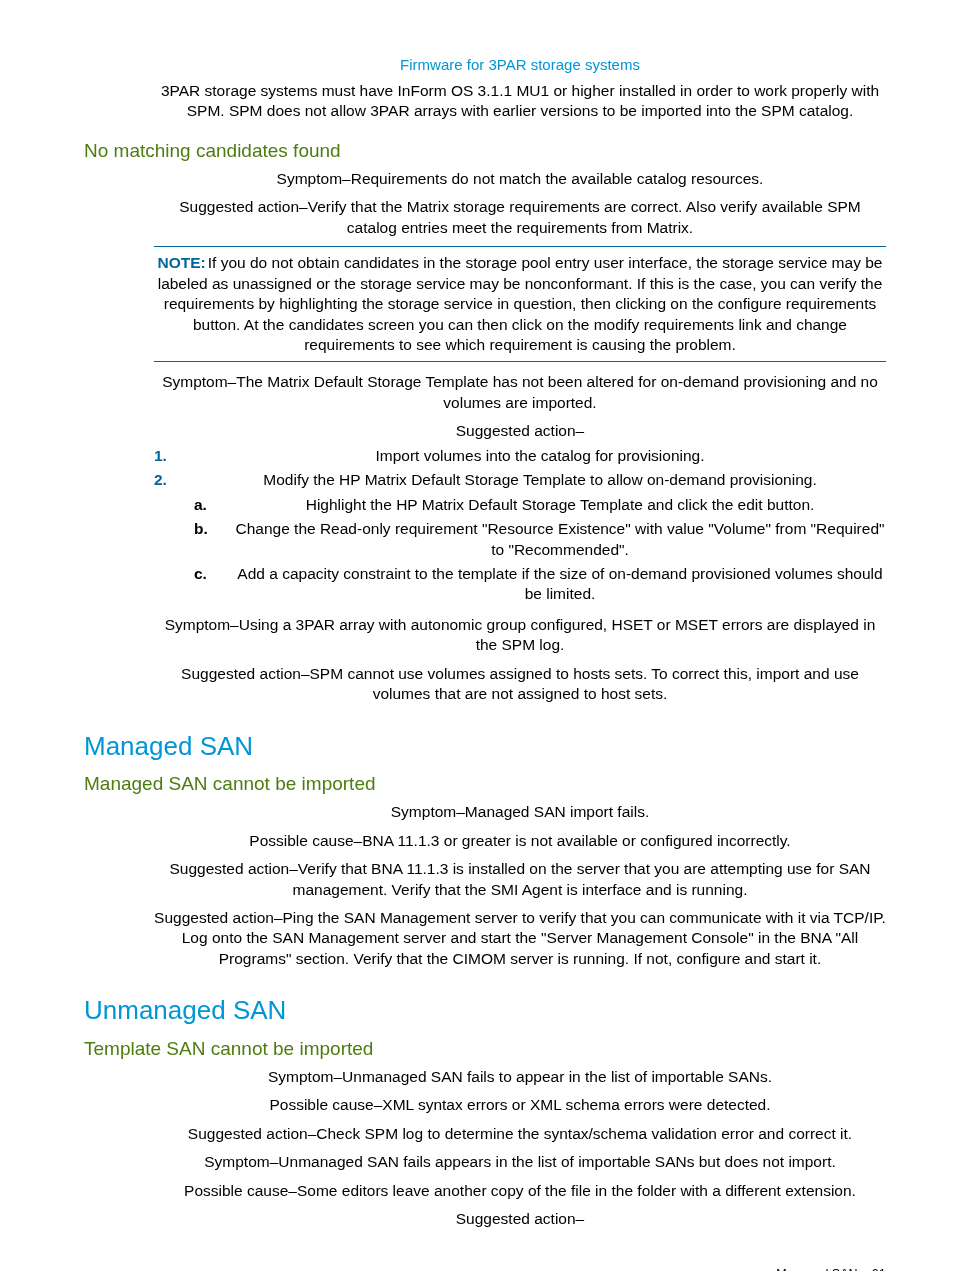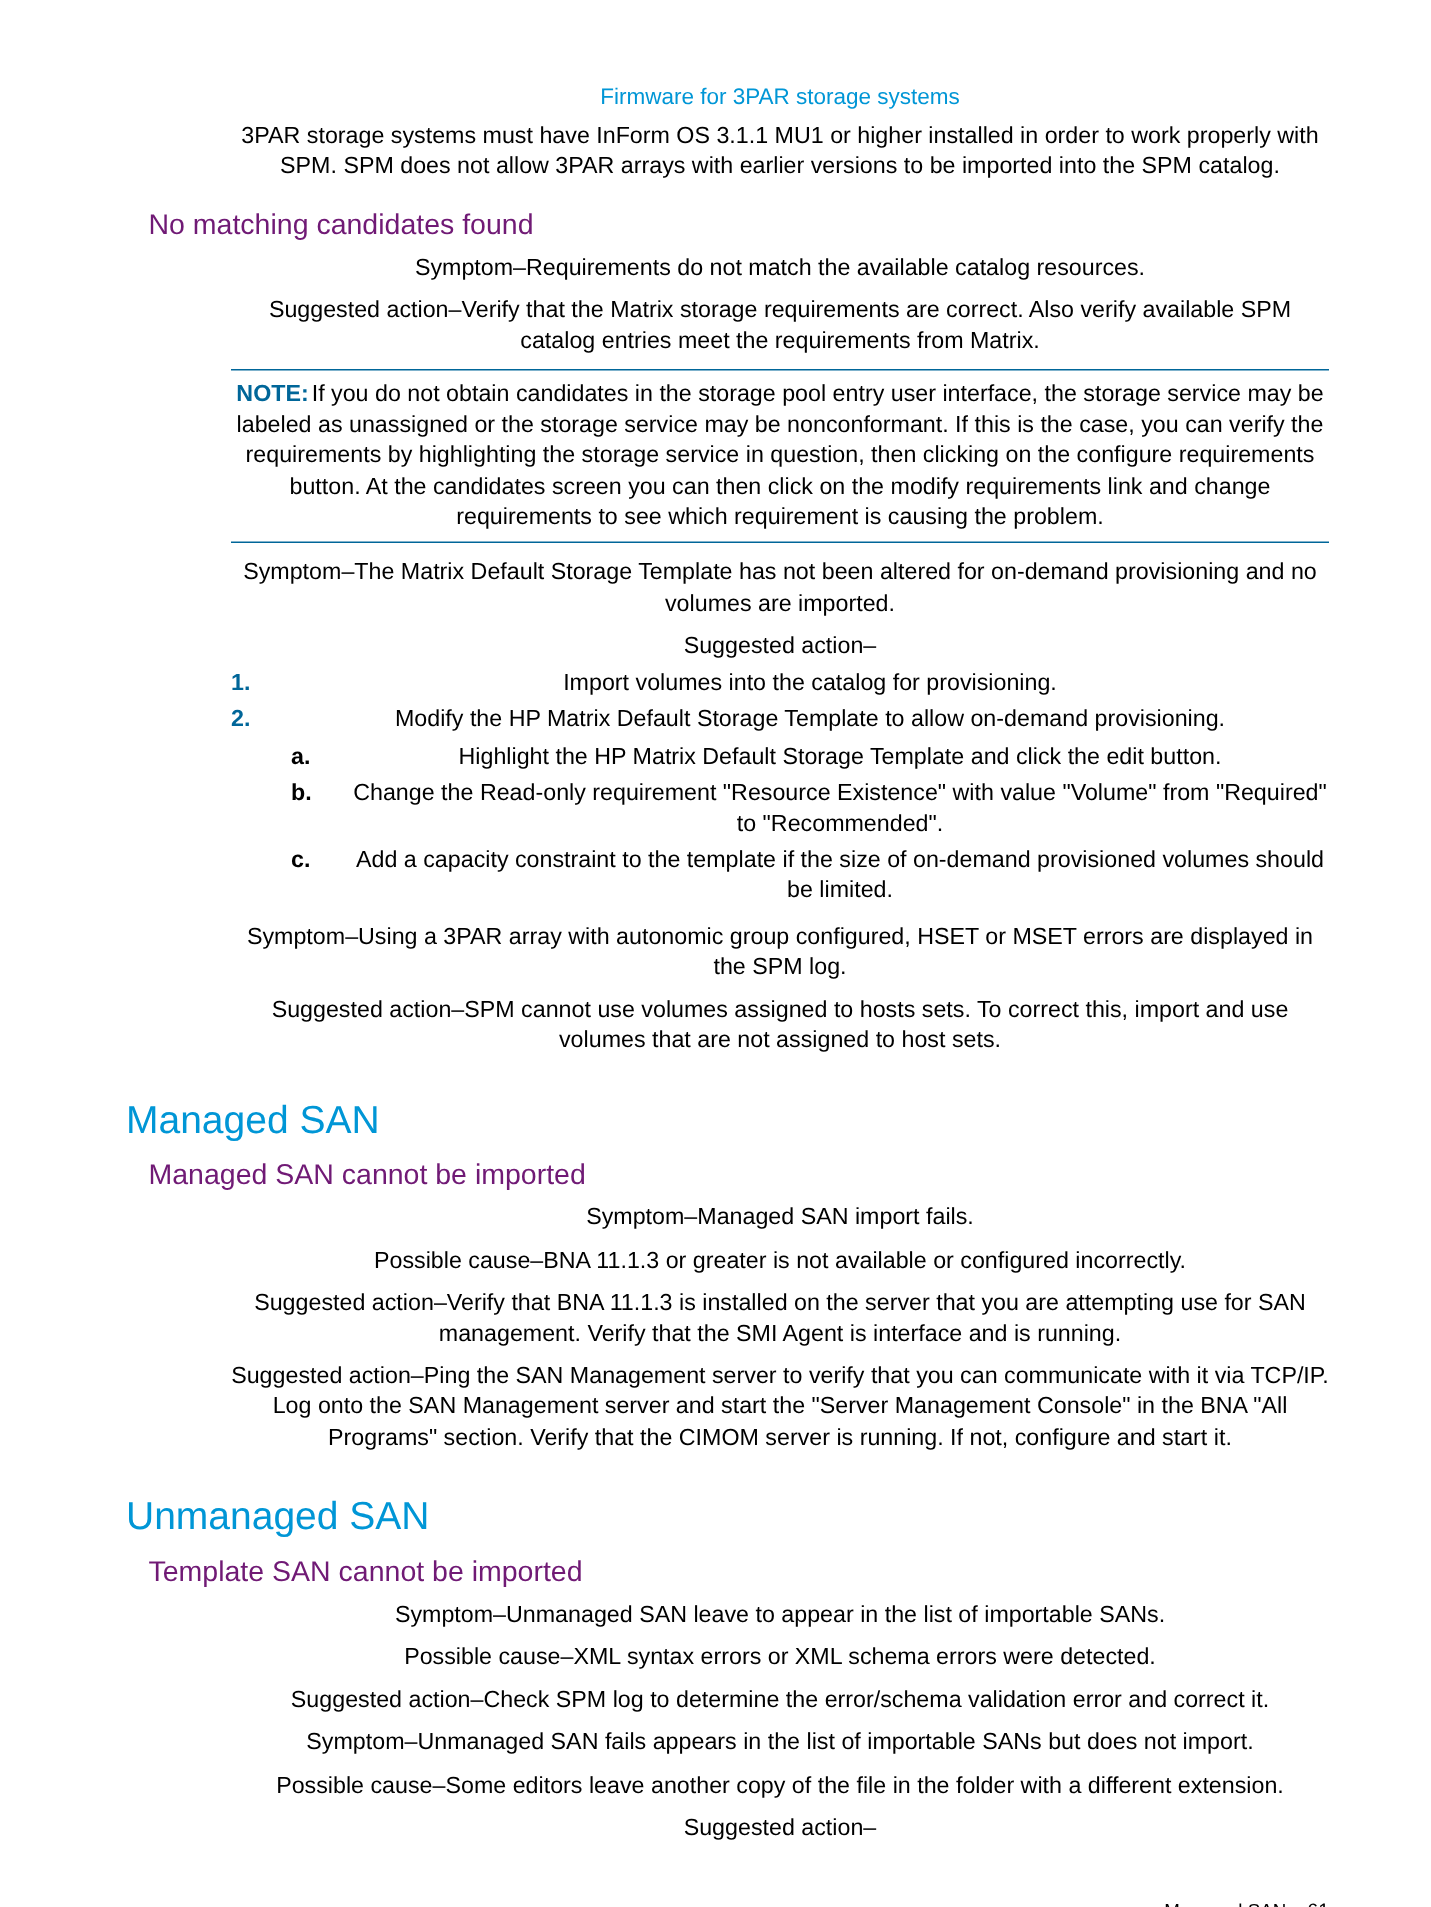--- a/index.html
+++ b/index.html
@@ -19,24 +19,24 @@
     margin-left: 70px;
     text-align: center;
   }
   .h5-firmware {
     color: #0096d6;
     font-size: 15px;
     font-weight: 400;
     margin: 0 0 6px 0;
   }
   .h3-section {
-    color: #701a75;
+    color: #4d7c0f;
     font-size: 19px;
     font-weight: 400;
-    margin: 16px 0 6px 15px;
+    margin: 16px 0 6px 0;
   }
   .h2-major {
     color: #0096d6;
     font-size: 26px;
     font-weight: 400;
     margin: 24px 0 8px 0;
   }
   p {
     margin: 0 0 8px 0;
   }
@@ -144,23 +144,23 @@
     <p><span class="bold">Symptom</span><span>–Managed SAN import fails.</span></p>
     <p><span class="bold">Possible cause</span><span>–BNA 11.1.3 or greater is not available or configured incorrectly.</span></p>
     <p><span class="bold">Suggested action</span><span>–Verify that BNA 11.1.3 is installed on the server that you are attempting use for SAN management. Verify that the SMI Agent is interface and is running.</span></p>
     <p><span class="bold">Suggested action</span><span>–Ping the SAN Management server to verify that you can communicate with it via TCP/IP. Log onto the SAN Management server and start the "Server Management Console" in the BNA "All Programs" section. Verify that the CIMOM server is running. If not, configure and start it.</span></p>
   </div>
 
   <div class="h2-major">Unmanaged SAN</div>
   <div class="h3-section" style="margin-top:6px">Template SAN cannot be imported</div>
 
   <div class="indent-body">
-    <p><span class="bold">Symptom</span><span>–Unmanaged SAN leave to appear in the list of importable SANs.</span></p>
+    <p><span class="bold">Symptom</span><span>–Unmanaged SAN fails to appear in the list of importable SANs.</span></p>
     <p><span class="bold">Possible cause</span><span>–XML syntax errors or XML schema errors were detected.</span></p>
-    <p><span class="bold">Suggested action</span><span>–Check SPM log to determine the error/schema validation error and correct it.</span></p>
+    <p><span class="bold">Suggested action</span><span>–Check SPM log to determine the syntax/schema validation error and correct it.</span></p>
     <p><span class="bold">Symptom</span><span>–Unmanaged SAN fails appears in the list of importable SANs but does not import.</span></p>
     <p><span class="bold">Possible cause</span><span>–Some editors leave another copy of the file in the folder with a different extension.</span></p>
     <p><span class="bold">Suggested action</span><span>–</span></p>
   </div>
 
   <div class="footer">
     <span>Managed SAN</span>
     <span class="pg">61</span>
   </div>
 

